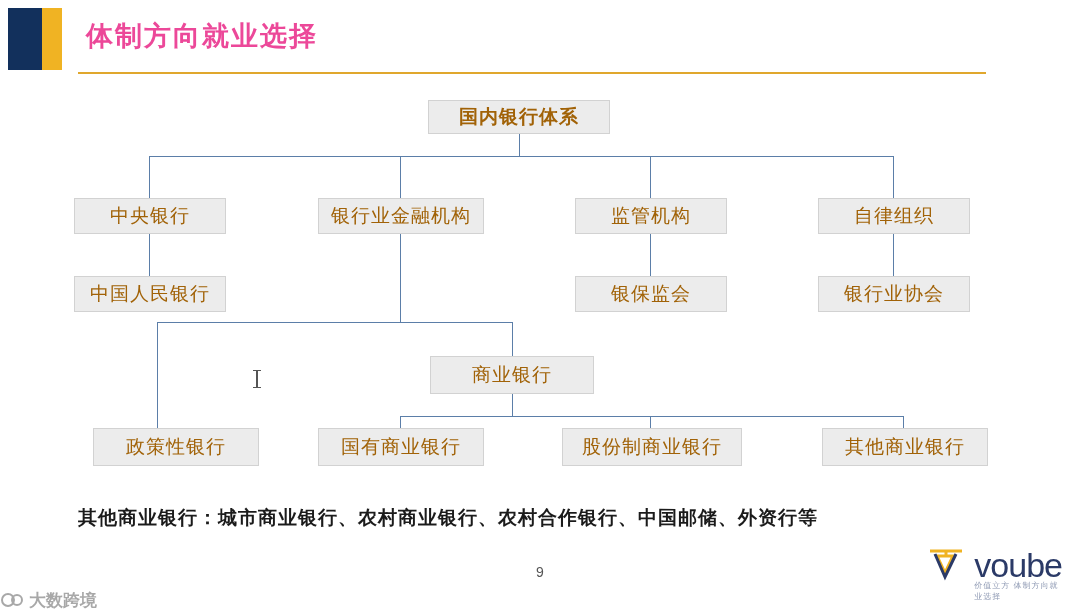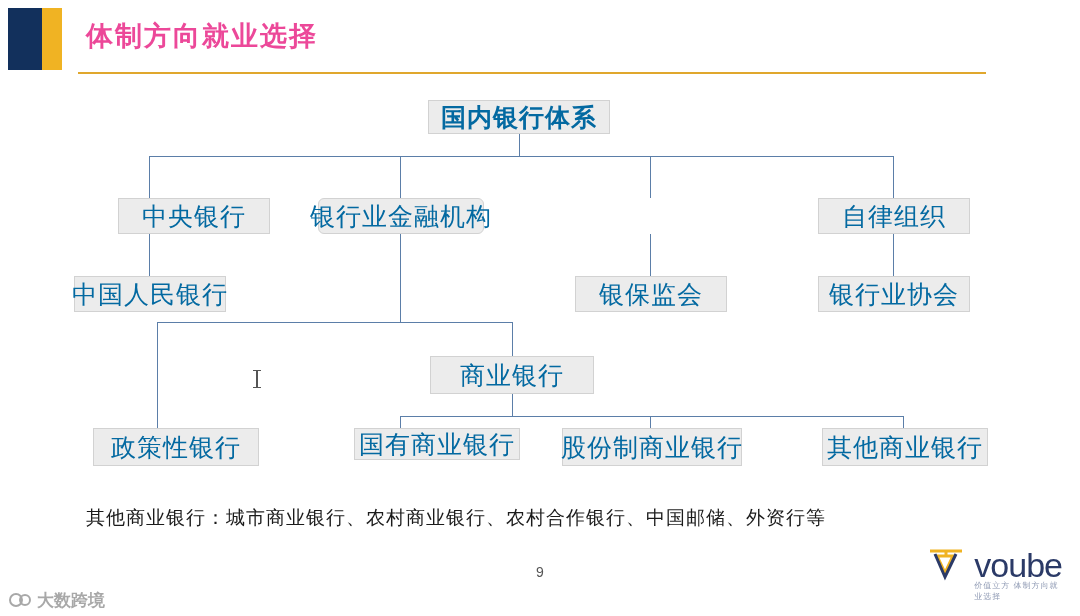--- a/index.html
+++ b/index.html
@@ -35,40 +35,41 @@
     background:#e0a72d;
   }
   
   .chart{
     position:absolute;left:0;top:86px;width:1080px;height:420px;
   }
   .node{
     position:absolute;
     background:#ececec;
     border:1px solid #d2d2d2;
-    color:#0369a1;
+    color:#a16207;
     display:flex;align-items:center;justify-content:center;
-    font-size:25px;
+    font-size:19px;
     font-family:"Liberation Serif", serif;
     letter-spacing:1px;
     box-sizing:border-box;
     white-space:nowrap;
   }
   .node.bold{font-weight:bold;}
   .ln{
     position:absolute;background:#5b7ea8;
   }
   .ln.h{height:1px;}
   .ln.v{width:1px;}
   
   .caption{
-    position:absolute;left:86px;top:505px;
+    position:absolute;left:78px;top:505px;
     font-size:19px;color:#1b1b1b;letter-spacing:1px;
     font-family:"Liberation Serif", serif;
     white-space:nowrap;
+    font-weight:bold;
   }
   
   .pagenum{
     position:absolute;left:0;top:564px;width:1080px;text-align:center;
     font-size:14px;color:#555;
     font-family:"Liberation Sans", sans-serif;
   }
   .logo{
     position:absolute;right:18px;top:548px;
     display:flex;align-items:center;gap:8px;
@@ -82,21 +83,21 @@
     font-family:"Liberation Sans", sans-serif;
     line-height:1;
   }
   .logo .sub{
     position:absolute;right:0;top:32px;
     font-size:8px;color:#8e99b3;letter-spacing:1px;
     font-family:"Liberation Sans", sans-serif;
   }
   
   .wm{
-    position:absolute;left:8px;bottom:4px;
+    position:absolute;left:0;bottom:4px;
     display:flex;align-items:center;gap:5px;
     opacity:.85;
   }
   .wm .wm-ic{width:24px;height:24px;}
   .wm .wm-tx{
     font-size:17px;color:#9a9a9a;font-weight:bold;
     font-family:"Liberation Sans", sans-serif;
   }
   .cursor{
     position:absolute;left:256px;top:284px;
@@ -139,32 +140,33 @@
     <div class="ln v" style="left:512px;top:236px;height:34px;"></div>
 
     <div class="ln v" style="left:512px;top:308px;height:22px;"></div>
     <div class="ln h" style="left:400px;top:330px;width:503px;"></div>
     <div class="ln v" style="left:400px;top:330px;height:12px;"></div>
     <div class="ln v" style="left:650px;top:330px;height:12px;"></div>
     <div class="ln v" style="left:903px;top:330px;height:12px;"></div>
 
     <div class="node bold" style="left:428px;top:14px;width:182px;height:34px;">国内银行体系</div>
 
-    <div class="node" style="left:74px;top:112px;width:152px;height:36px;margin-left:44px;">中央银行</div>
-    <div class="node" style="left:318px;top:112px;width:166px;height:36px;border-radius:6px;">银行业金融机构</div>
+    <div class="node" style="left:74px;top:112px;width:152px;height:36px;">中央银行</div>
+    <div class="node" style="left:318px;top:112px;width:166px;height:36px;">银行业金融机构</div>
+    <div class="node" style="left:575px;top:112px;width:152px;height:36px;">监管机构</div>
     <div class="node" style="left:818px;top:112px;width:152px;height:36px;">自律组织</div>
 
     <div class="node" style="left:74px;top:190px;width:152px;height:36px;">中国人民银行</div>
     <div class="node" style="left:575px;top:190px;width:152px;height:36px;">银保监会</div>
     <div class="node" style="left:818px;top:190px;width:152px;height:36px;">银行业协会</div>
 
     <div class="node" style="left:430px;top:270px;width:164px;height:38px;">商业银行</div>
 
     <div class="node" style="left:74px;top:342px;width:166px;height:38px;margin-left:19px;">政策性银行</div>
-    <div class="node" style="left:318px;top:342px;width:166px;height:32px;margin-left:36px;">国有商业银行</div>
+    <div class="node" style="left:318px;top:342px;width:166px;height:38px;">国有商业银行</div>
     <div class="node" style="left:562px;top:342px;width:180px;height:38px;">股份制商业银行</div>
     <div class="node" style="left:822px;top:342px;width:166px;height:38px;">其他商业银行</div>
 
     <div class="cursor"></div>
   </div>
 
   <div class="caption">其他商业银行：城市商业银行、农村商业银行、农村合作银行、中国邮储、外资行等</div>
 
   <div class="pagenum">9</div>
 

